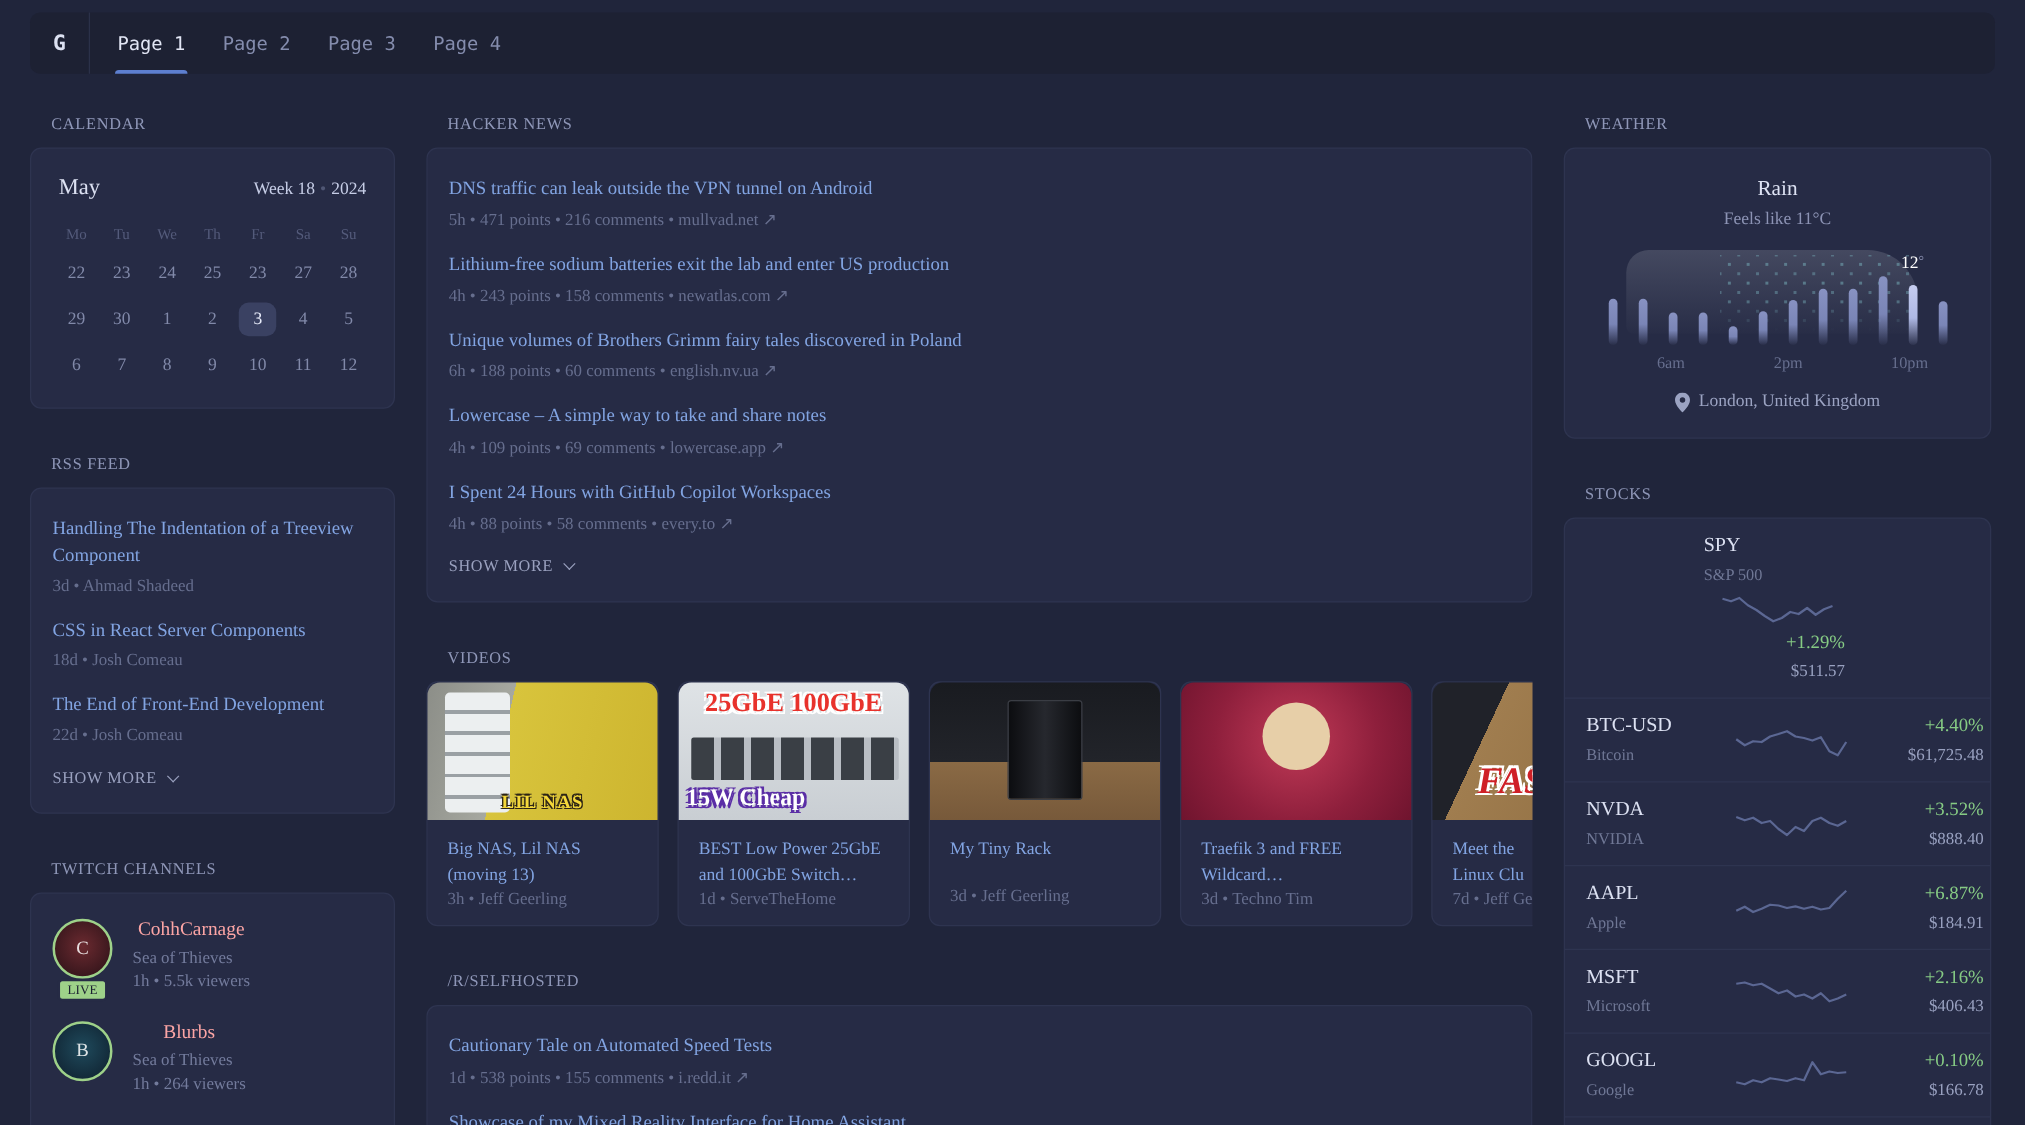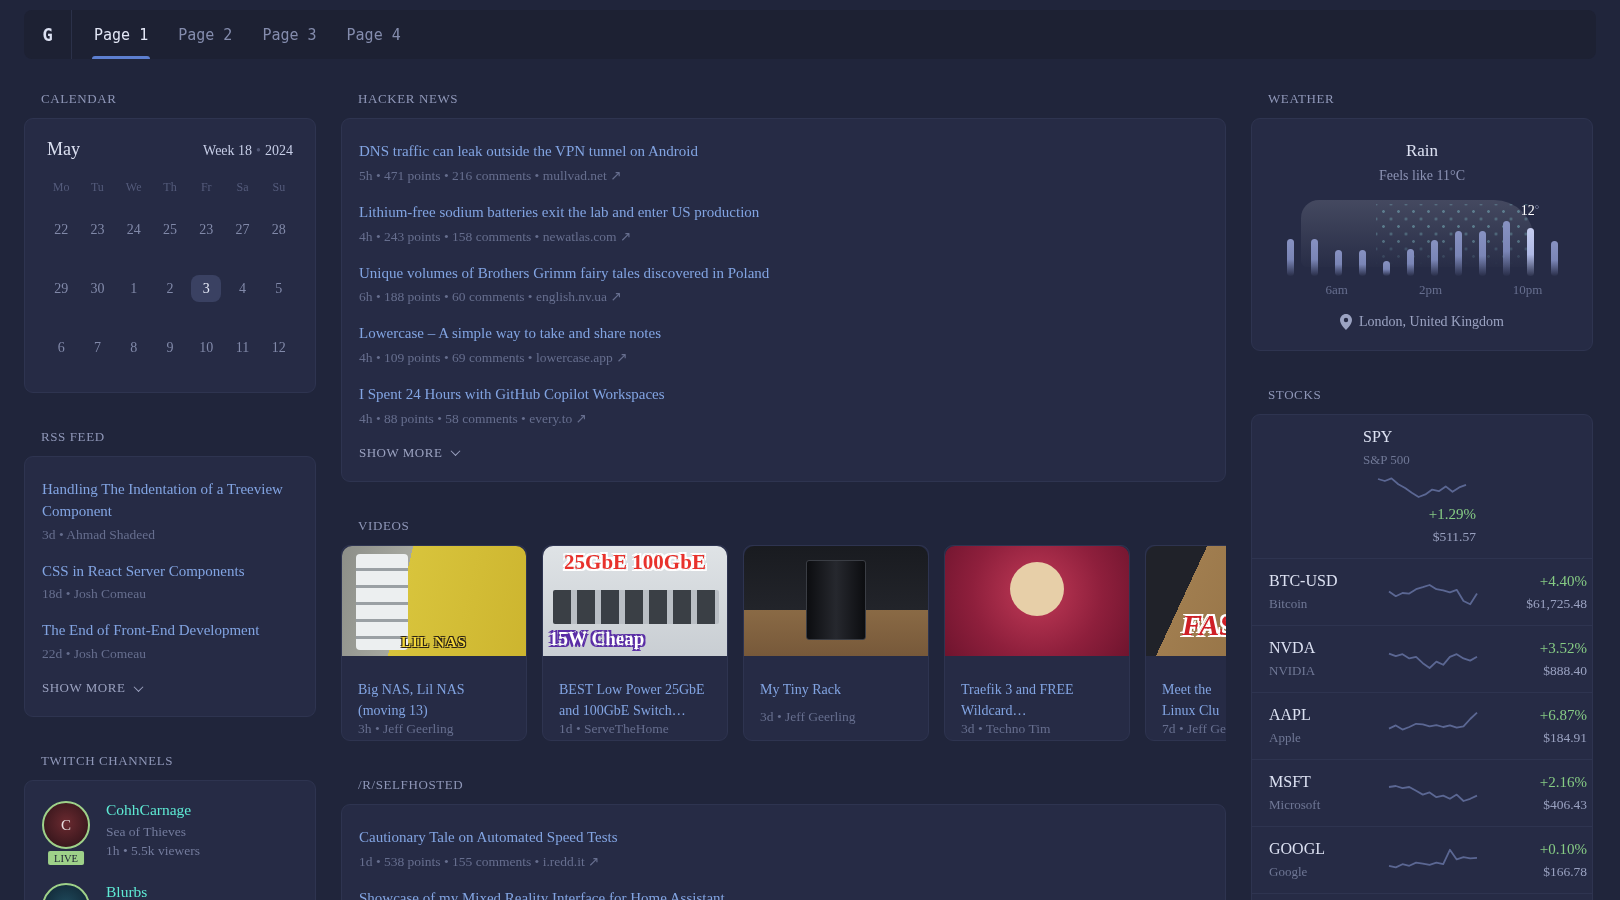--- a/index.html
+++ b/index.html
@@ -36,21 +36,21 @@
   
   .cal { padding:20px 18px 20px; }
   .cal-head { display:flex; justify-content:space-between; align-items:baseline; padding:0 4px; }
   .cal-month { font-size:18px; color:#dce1f2; }
   .cal-week { font-size:14px; color:#c6cde6; }
   .cal-week .dot { color:#4f5674; padding:0 4px; }
   .cal-grid { display:grid; grid-template-columns:repeat(7,1fr); row-gap:10px;
               margin-top:20px; text-align:center; }
   .cal-dh { font-size:12px; color:#545b7b; }
   .cal-day { font-size:14px; color:#8189a9; width:30px; height:27px; line-height:27px;
-             margin:11px auto; border-radius:8px; }
+             margin:0 auto; border-radius:8px; }
   .cal-day.sel { background:#3a4162; color:#e8ecfa; }
 
   
   .feed { padding:22px 17px 20px; }
   .feed-item { margin-bottom:18px; }
   .feed-title { font-size:15px; line-height:1.45; color:#82a4e2; cursor:pointer; }
   .feed-meta { font-size:13.5px; color:#666e8e; margin-top:4px; }
   .show-more { display:flex; align-items:center; color:#9aa1bf; font-size:13px;
                letter-spacing:.5px; cursor:pointer; }
   .chev { width:7px; height:7px; border-right:1.8px solid currentColor;
@@ -63,29 +63,29 @@
   .tw-av-wrap { position:relative; width:48px; flex:none; }
   .tw-av { width:48px; height:48px; border-radius:50%; border:2.5px solid #3a4162;
            display:flex; align-items:center; justify-content:center;
            font-size:15px; color:rgba(255,255,255,.85); }
   .tw-av.live { border-color:#9ed189; }
   .av-0 { background:radial-gradient(circle at 50% 45%, #6b2a30 0%, #3c181e 70%); }
   .av-1 { background:radial-gradient(circle at 50% 45%, #1f4a5c 0%, #132b3a 70%); }
   .tw-badge { position:absolute; left:50%; transform:translateX(-50%); bottom:-8px;
               background:#9ed189; color:#1c2132; font-size:10.5px; padding:1.5px 6px;
               border-radius:4px; border:2px solid #262b45; }
-  .tw-name { font-size:15.5px; color:#5eead4; margin-bottom:5px; }
+  .tw-name { font-size:15.5px; color:#fca5a5; margin-bottom:5px;text-align:center; }
   .tw-sub  { font-size:13.5px; color:#737b9c; margin-top:3px; }
 
   
   .video-row { display:flex; gap:15px; }
   .video-card { width:186px; flex:none; display:flex; flex-direction:column;
                 height:196px; cursor:pointer; }
   .thumb { height:110px; border-radius:10px 10px 0 0; position:relative; overflow:hidden; flex:none; }
-  .vt { padding:23px 16px 0; font-size:14px; line-height:1.5; color:#82a4e2; white-space:pre-line; }
+  .vt { padding:13px 16px 0; font-size:14px; line-height:1.5; color:#82a4e2; white-space:pre-line; }
   .vm { padding:0 16px 15px; margin-top:auto; font-size:13.5px; color:#666e8e; }
 
   .thumb-nas { background:linear-gradient(103deg,#8c8e88 0%,#a6a8a0 34%,#d8c43c 34%,#cdb52f 100%); }
   .thumb-nas::before { content:""; position:absolute; left:14px; top:8px; width:52px; height:96px;
       background:repeating-linear-gradient(#eceff0 0 14px,#9aa0a4 14px 17px); border-radius:4px; }
   .t-lilnas { position:absolute; bottom:5px; width:100%; text-align:center; font-weight:bold;
       font-size:15px; color:#f5d83a; letter-spacing:1px;
       text-shadow:-1px -1px 0 #2c2416,1px -1px 0 #2c2416,-1px 1px 0 #2c2416,1px 1px 0 #2c2416; }
   .thumb-switch { background:linear-gradient(#dfe3e6 0%,#c9ced3 100%); }
   .thumb-switch::before { content:""; position:absolute; left:10px; top:44px; width:166px; height:34px;

